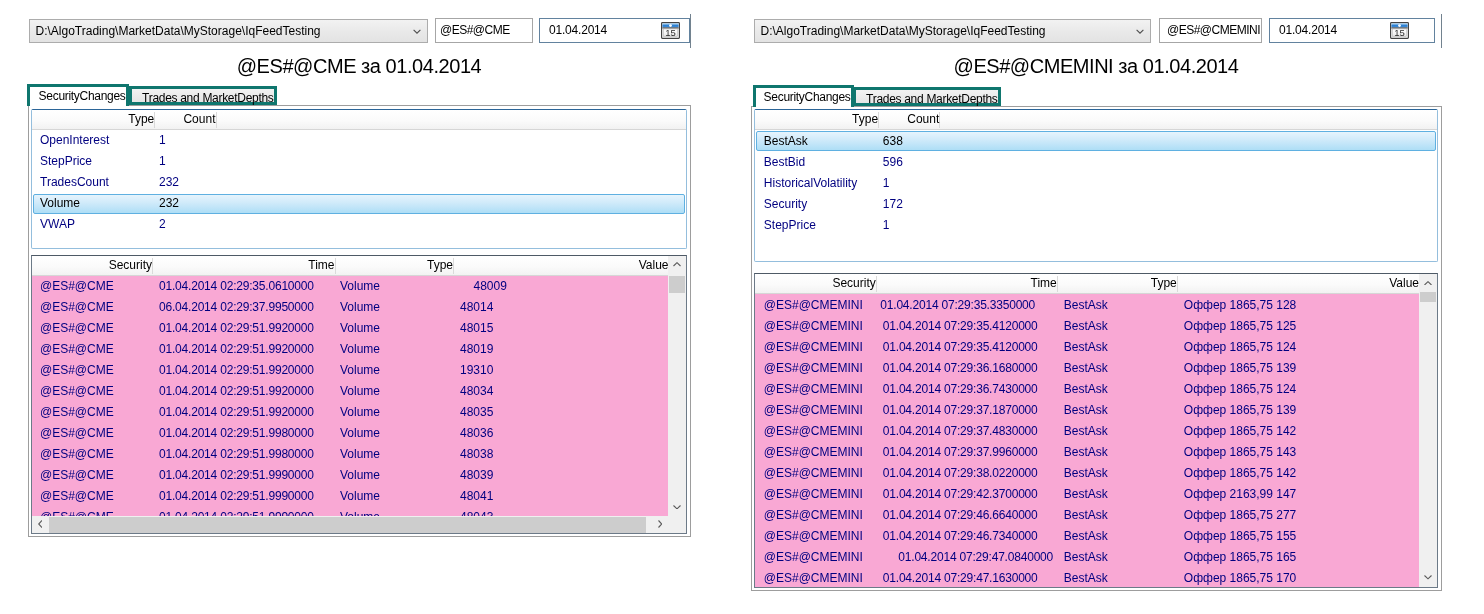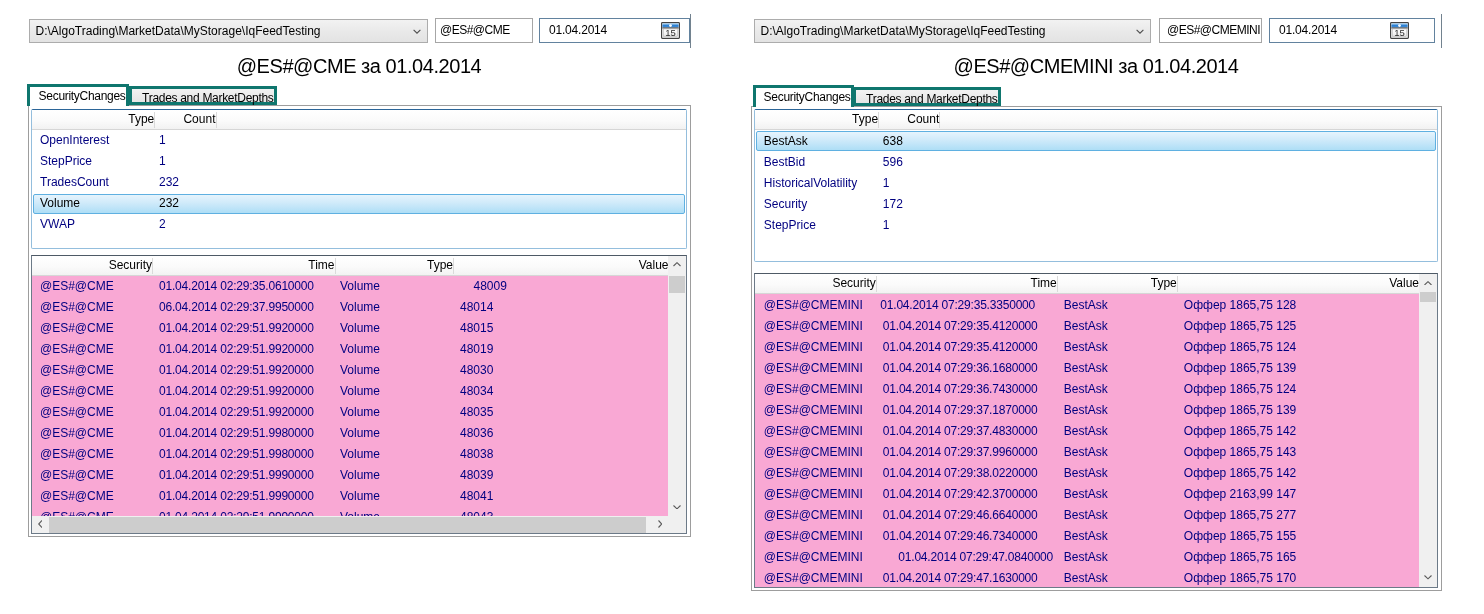--- a/index.html
+++ b/index.html
@@ -119,21 +119,21 @@
 <div class="row" style="left:0;top:63px">
         <span class="cell" style="left:8.5px">@ES#@CME</span>
         <span class="cell" style="left:127.5px;letter-spacing:-0.2px">01.04.2014 02:29:51.9920000</span>
         <span class="cell" style="left:308.5px">Volume</span>
         <span class="cell" style="left:428.5px">48019</span>
       </div>
 <div class="row" style="left:0;top:84px">
         <span class="cell" style="left:8.5px">@ES#@CME</span>
         <span class="cell" style="left:127.5px;letter-spacing:-0.2px">01.04.2014 02:29:51.9920000</span>
         <span class="cell" style="left:308.5px">Volume</span>
-        <span class="cell" style="left:428.5px">48030</span>
+        <span class="cell" style="left:428.5px">19310</span>
       </div>
 <div class="row" style="left:0;top:105px">
         <span class="cell" style="left:8.5px">@ES#@CME</span>
         <span class="cell" style="left:127.5px;letter-spacing:-0.2px">01.04.2014 02:29:51.9920000</span>
         <span class="cell" style="left:308.5px">Volume</span>
         <span class="cell" style="left:428.5px">48034</span>
       </div>
 <div class="row" style="left:0;top:126px">
         <span class="cell" style="left:8.5px">@ES#@CME</span>
         <span class="cell" style="left:127.5px;letter-spacing:-0.2px">01.04.2014 02:29:51.9920000</span>

